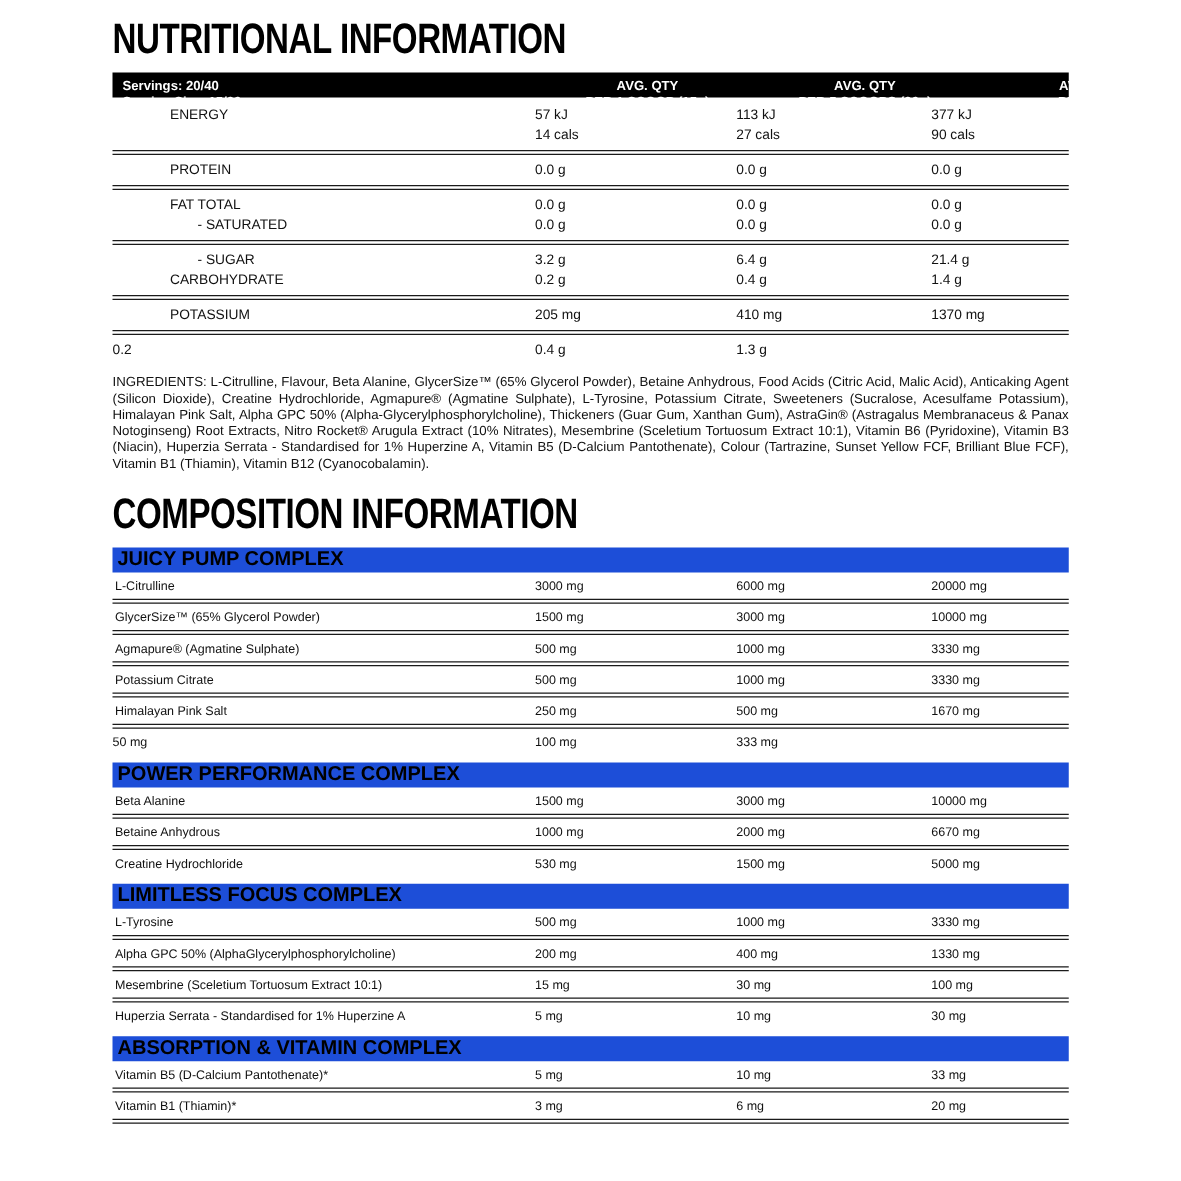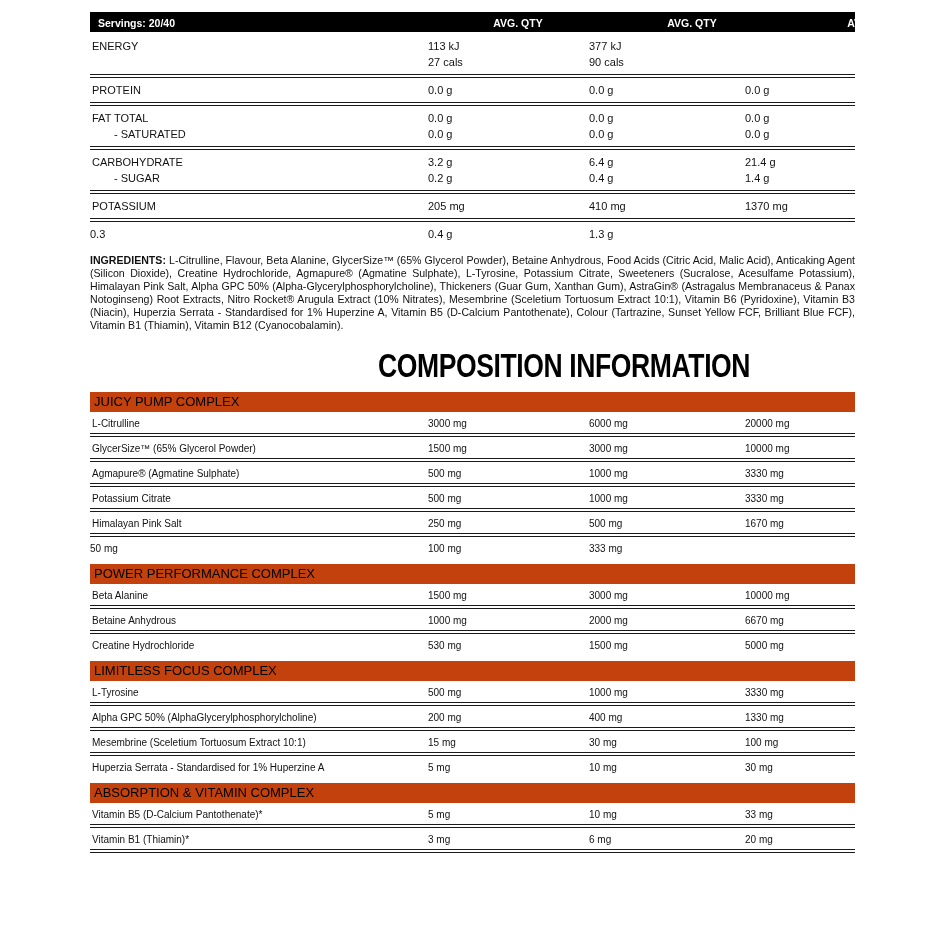--- a/index.html
+++ b/index.html
@@ -18,38 +18,41 @@
   .colhead{position:absolute;top:5px;width:170px;text-align:center;line-height:13px;}
   .colhead.c1{left:343px;}
   .colhead.c2{left:517px;}
   .colhead.c3{left:697px;}
 
   .nut-body{margin-top:2px;}
   .nrow{display:grid;grid-template-columns:338px 161px 156px 110px;padding:4px 0 4px 0;border-bottom:4px double #1a1a1a;}
   .nrow:last-child{border-bottom:none;}
   .nline{font-size:11px;line-height:13px;padding:1.5px 0;}
   .nline.indent{padding-left:22px;}
-  .ncell.label .nline{padding-left:2px;}
+  .ncell.label .nline{padding-left:2px;margin-left:44px;}
   .ncell.label .nline.indent{padding-left:24px;}
 
   .ingredients{margin:8px 0 0 0;font-size:10.6px;line-height:12.9px;text-align:justify;color:#111;}
-  .ingredients b{font-weight:bold;}
-
-  .comp-title{margin-top:15px;text-align:right;}
-
-  .section-bar{height:20px;background:#c2410c;line-height:20px;font-weight:normal;font-size:13px;color:#000;padding-left:4px;margin-top:6px;}
+  .ingredients b{font-weight:normal;}
+
+  .comp-title{margin-top:15px;}
+
+  .section-bar{height:20px;background:#1d4ed8;line-height:20px;font-weight:bold;font-size:16px;color:#000;padding-left:4px;margin-top:6px;}
   .section-rows .crow{display:grid;grid-template-columns:338px 161px 156px 110px;padding:5px 0 3px 0;border-bottom:4px double #1a1a1a;font-size:10px;line-height:13px;}
   .section-rows .crow:last-child{border-bottom:none;}
   .crow .cname{padding-left:2px;padding-right:12px;}
 </style>
 </head>
 <body>
 
 <div class="page">
 
+  <h1 class="big-title">
+    <span class="condensed">NUTRITIONAL INFORMATION</span>
+  </h1>
 
   <div class="black-bar">
     <div class="servings">
       <div>Servings: 20/40</div>
       <div>Serving Size: 15/30</div>
     </div>
     <div class="colhead c1">
       <div>AVG. QTY</div>
       <div>PER 1 SCOOP (15g)</div>
     </div>
@@ -63,20 +66,24 @@
     </div>
   </div>
 
   <div class="nut-body">
       <div class="nrow">
         <div class="ncell label">
           <div class="nline">ENERGY</div>
           <div class="nline"></div>
         </div>
         <div class="ncell val">
+          <div class="nline">57 kJ</div>
+          <div class="nline">14 cals</div>
+        </div>
+        <div class="ncell val">
           <div class="nline">113 kJ</div>
           <div class="nline">27 cals</div>
         </div>
         <div class="ncell val">
           <div class="nline">377 kJ</div>
           <div class="nline">90 cals</div>
         </div>
       </div>
       <div class="nrow">
         <div class="ncell label">
@@ -105,22 +112,22 @@
           <div class="nline">0.0 g</div>
           <div class="nline">0.0 g</div>
         </div>
         <div class="ncell val">
           <div class="nline">0.0 g</div>
           <div class="nline">0.0 g</div>
         </div>
       </div>
       <div class="nrow">
         <div class="ncell label">
+          <div class="nline indent">- SUGAR</div>
           <div class="nline">CARBOHYDRATE</div>
-          <div class="nline indent">- SUGAR</div>
         </div>
         <div class="ncell val">
           <div class="nline">3.2 g</div>
           <div class="nline">0.2 g</div>
         </div>
         <div class="ncell val">
           <div class="nline">6.4 g</div>
           <div class="nline">0.4 g</div>
         </div>
         <div class="ncell val">
@@ -137,21 +144,21 @@
         </div>
         <div class="ncell val">
           <div class="nline">410 mg</div>
         </div>
         <div class="ncell val">
           <div class="nline">1370 mg</div>
         </div>
       </div>
       <div class="nrow">
         <div class="ncell val">
-          <div class="nline">0.3</div>
+          <div class="nline">0.2</div>
         </div>
         <div class="ncell val">
           <div class="nline">0.4 g</div>
         </div>
         <div class="ncell val">
           <div class="nline">1.3 g</div>
         </div>
       </div>
     </div>
 

